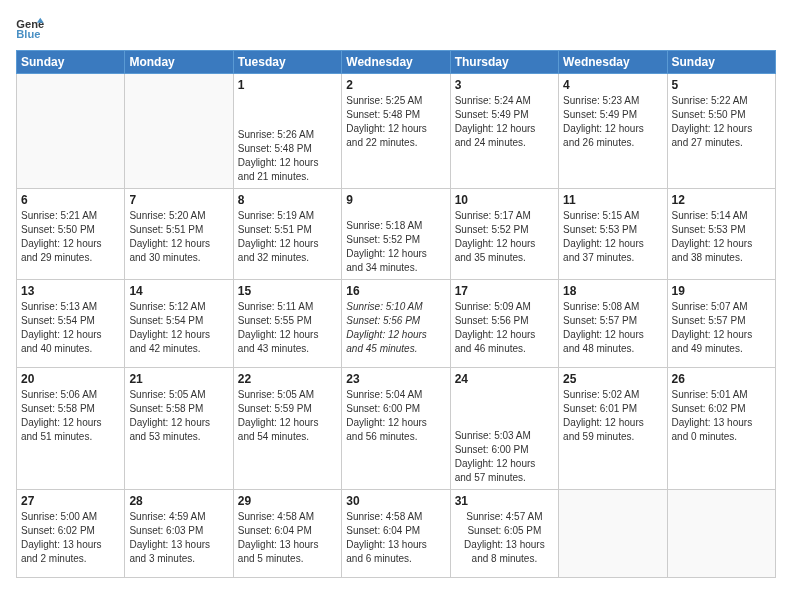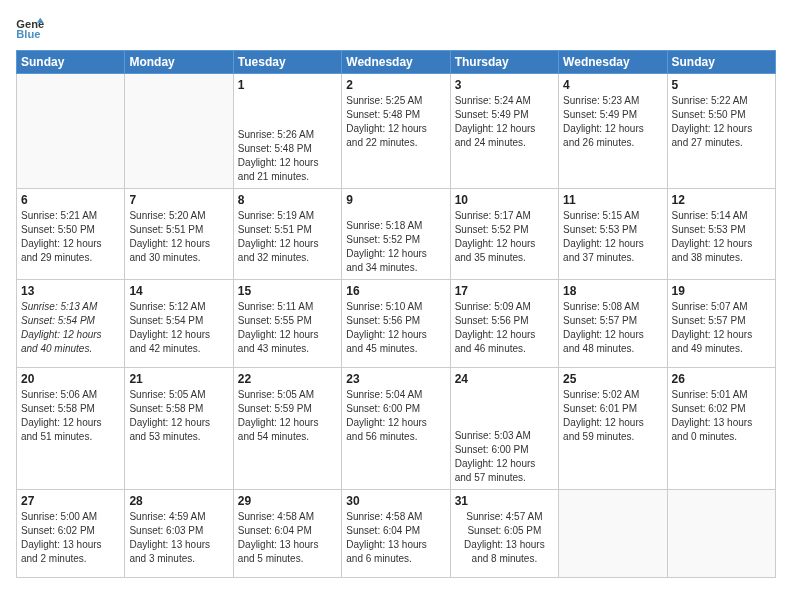--- a/index.html
+++ b/index.html
@@ -192,42 +192,42 @@
           <div class="day-num">12</div>
           <div class="day-info" style="white-space: pre-line;">Sunrise: 5:14 AM
 Sunset: 5:53 PM
 Daylight: 12 hours
 and 38 minutes.</div>
         </td>
       </tr>
       <tr>
         <td>
           <div class="day-num">13</div>
-          <div class="day-info" style="white-space: pre-line; font-style: italic;">Sunrise: 5:13 AM
+          <div class="day-info" style="white-space: pre-line;">Sunrise: 5:13 AM
 Sunset: 5:54 PM
 Daylight: 12 hours
 and 40 minutes.</div>
         </td>
         <td>
           <div class="day-num">14</div>
           <div class="day-info" style="white-space: pre-line;">Sunrise: 5:12 AM
 Sunset: 5:54 PM
 Daylight: 12 hours
 and 42 minutes.</div>
         </td>
         <td>
           <div class="day-num">15</div>
           <div class="day-info" style="white-space: pre-line;">Sunrise: 5:11 AM
 Sunset: 5:55 PM
 Daylight: 12 hours
 and 43 minutes.</div>
         </td>
         <td>
           <div class="day-num">16</div>
-          <div class="day-info" style="white-space: pre-line;">Sunrise: 5:10 AM
+          <div class="day-info" style="white-space: pre-line; font-style: italic;">Sunrise: 5:10 AM
 Sunset: 5:56 PM
 Daylight: 12 hours
 and 45 minutes.</div>
         </td>
         <td>
           <div class="day-num">17</div>
           <div class="day-info" style="white-space: pre-line;">Sunrise: 5:09 AM
 Sunset: 5:56 PM
 Daylight: 12 hours
 and 46 minutes.</div>

